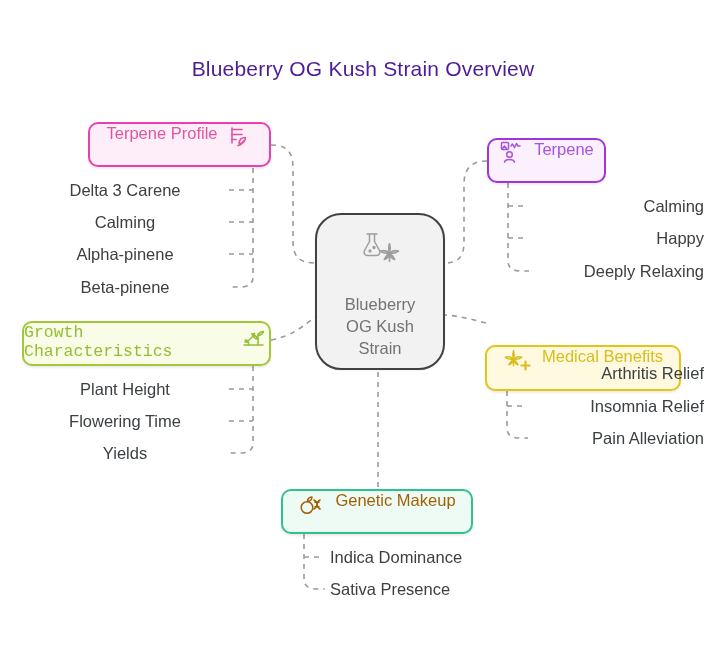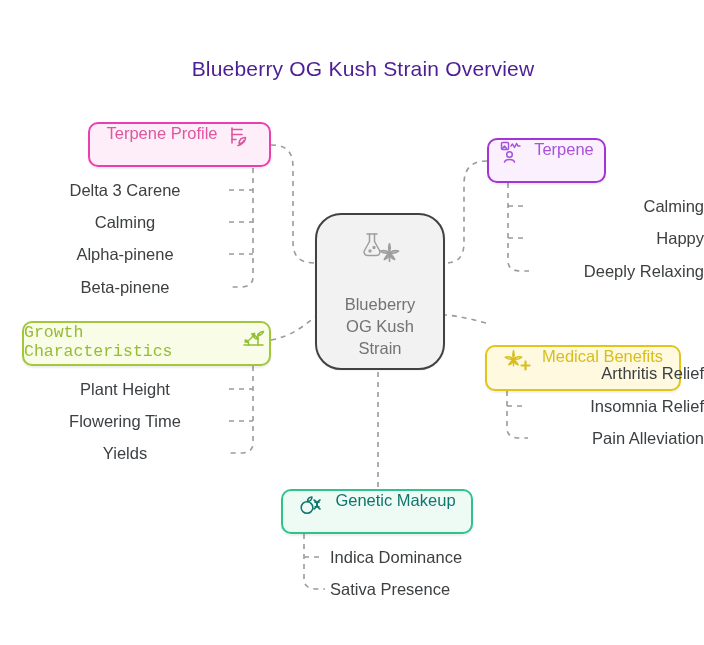--- a/index.html
+++ b/index.html
@@ -10,21 +10,21 @@
   svg.edges{position:absolute;left:0;top:0;width:704px;height:645px;pointer-events:none;}
   .edge{fill:none;stroke:#9a9a9a;stroke-width:1.6;stroke-dasharray:5 5;}
   .box{position:absolute;display:flex;align-items:flex-start;justify-content:center;gap:9px;
        border:2px solid;border-radius:10px;font-size:16.5px;font-weight:500;
        box-sizing:border-box;box-shadow:0 2px 2px rgba(0,0,0,.07);background:#fff;}
   .bicon{display:flex;flex:0 0 auto;}
   .box-terpene{left:88px;top:122px;width:183px;height:45px;background:#FDEEF9;border-color:#EC3FAF;color:#E0559F;}
   .box-effects{left:487px;top:138px;width:119px;height:45px;background:#FAF0FE;border-color:#A335D6;color:#A952DB;}
   .box-growth{left:22px;top:321px;width:249px;height:45px;background:#F9FCE6;border-color:#A2C73B;color:#93BE34;font-family:Liberation Mono, monospace;}
   .box-medical{left:485px;top:305px;width:196px;height:46px;background:#FEF9DF;border-color:#E2C517;color:#D9BD1C;margin-top:40px;}
-  .box-genetic{left:281px;top:489px;width:192px;height:45px;background:#EEFBF4;border-color:#2EC38C;color:#0f766e;}
+  .box-genetic{left:281px;top:489px;width:192px;height:45px;background:#EEFBF4;border-color:#2EC38C;color:#a16207;}
   .center-node{position:absolute;left:315px;top:213px;width:130px;height:157px;background:#F2F2F2;
        border:2px solid #424242;border-radius:26px;box-sizing:border-box;display:flex;
        flex-direction:column;align-items:center;padding-top:14px;box-shadow:0 1px 2px rgba(0,0,0,.05);}
   .center-label{margin-top:20px;text-align:center;font-size:16.5px;line-height:22px;color:#737373;}
   .item{position:absolute;font-size:16.5px;color:#3C4043;line-height:22px;white-space:nowrap;}
   .item-left{left:25px;width:200px;text-align:center;}
   .item-right{left:535px;width:169px;text-align:right;}
   .item-genetic{left:330px;width:220px;text-align:left;}
 </style>
 </head>

